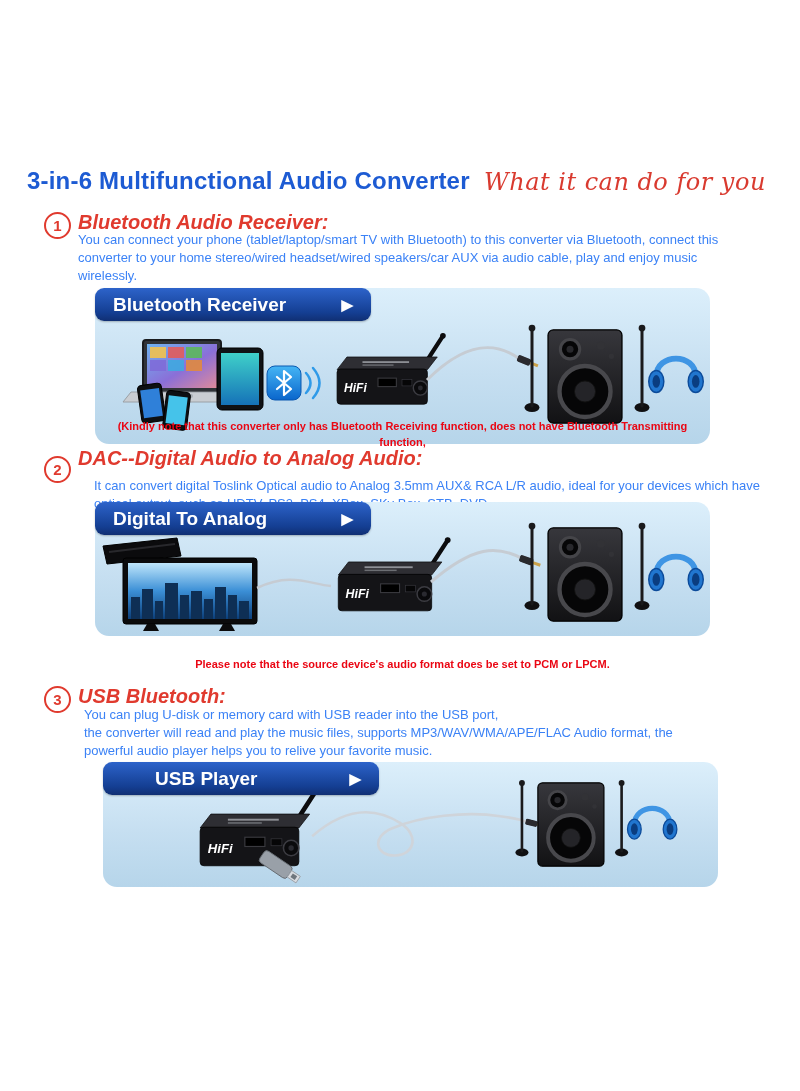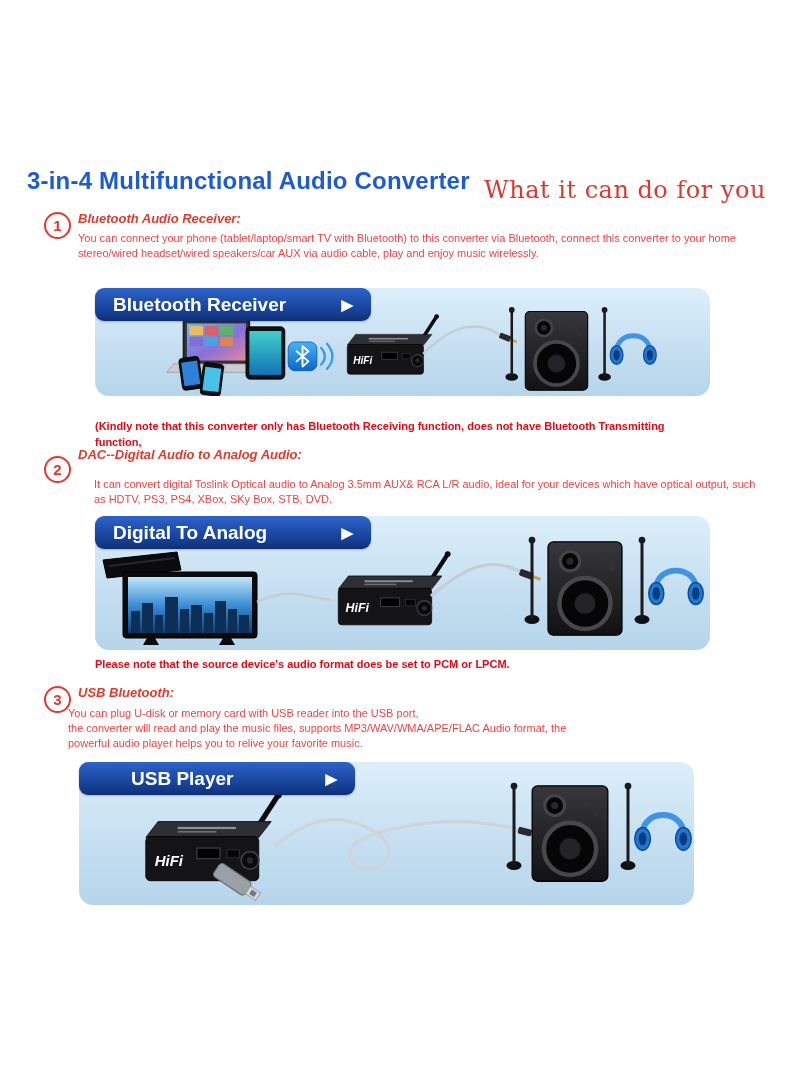--- a/index.html
+++ b/index.html
@@ -1,34 +1,34 @@
 <!DOCTYPE html>
 <html><head>
 <meta charset="utf-8">
 <style>
   html,body{margin:0;padding:0}
   body{width:800px;height:1091px;background:#ffffff;position:relative;overflow:hidden;
        font-family:"Liberation Sans",sans-serif;}
   .abs{position:absolute}
   .title{left:27px;top:167px;font-size:24px;font-weight:700;color:#1d5bd3;letter-spacing:.2px}
-  .tagline{left:484px;top:176px;font-size:24px;color:#d93a2f;
+  .tagline{left:484px;top:168px;font-size:24px;font-style:italic;color:#d93a2f;
            font-family:"DejaVu Serif",serif;letter-spacing:.5px}
   .num{width:23px;height:23px;border:2px solid #e03a2e;border-radius:50%;display:flex;
        align-items:center;justify-content:center;color:#e03a2e;font-size:15px;font-weight:700;background:#fff}
-  .heading{font-size:13px;font-weight:700;font-style:italic;color:#e03a2e}
-  .body-text{width:676px;font-size:11px;line-height:1.38;color:#ef4444;white-space:pre-line}
+  .heading{font-size:20px;font-weight:700;font-style:italic;color:#e03a2e}
+  .body-text{width:676px;font-size:13px;line-height:1.38;color:#3b82f6;white-space:pre-line}
   .panel{width:615px;background:linear-gradient(180deg,#dcEFfb 0%,#c6dff1 55%,#b6d5ea 100%);
          border-radius:14px}
   .panel svg{position:absolute;left:0;top:0;width:100%;height:100%;display:block}
   .banner{position:absolute;left:0;top:0;height:33px;width:240px;
           background:linear-gradient(180deg,#2d63ca 0%,#143e92 75%,#102f73 100%);
           border-radius:9px;color:#fff;display:flex;align-items:center;justify-content:space-between;
           padding:0 18px;font-size:19px;font-weight:700;box-shadow:0 1px 2px rgba(0,0,0,.25)}
   .banner .arr{font-size:15px;line-height:1}
-  .note{width:615px;text-align:left;font-size:11px;font-weight:700;color:#ea0613;line-height:1.45}
+  .note{width:615px;text-align:center;font-size:11px;font-weight:700;color:#ea0613;line-height:1.45}
 </style>
 </head>
 <body>
 
 <svg width="0" height="0" style="position:absolute" aria-hidden="true">
   <defs>
     <linearGradient id="gSpk" x1="0" y1="0" x2="0" y2="1">
       <stop offset="0" stop-color="#37373c"></stop>
         <stop offset="1" stop-color="#121214"></stop>
     </linearGradient>
@@ -89,28 +89,28 @@
       <circle cx="128" cy="82" r="3.5" fill="#2a2a30"></circle>
     </symbol>
 
     <symbol id="sym-plug" viewBox="0 0 24 8">
       <rect x="0" y="0.5" width="14" height="7" rx="2" fill="#2a2a2e"></rect>
       <rect x="14" y="2.5" width="8" height="3" fill="#caa14a"></rect>
     </symbol>
   </defs>
 </svg>
 
-<div class="abs title">3-in-4 Multifunctional Audio Converter</div>
+<div class="abs title">3-in-6 Multifunctional Audio Converter</div>
 <div class="abs tagline">What it can do for you</div>
 
 <div class="abs num" style="left:44px;top:212px">1</div>
 <div class="abs heading" style="left:78px;top:211px">Bluetooth Audio Receiver:</div>
 <div class="abs body-text" style="left:78px;top:231px">You can connect your phone (tablet/laptop/smart TV with Bluetooth) to this converter via Bluetooth, connect this converter to your home stereo/wired headset/wired speakers/car AUX via audio cable, play and enjoy music wirelessly.</div>
 
-<div class="abs panel" style="left:95px;top:288px;height:108px">
+<div class="abs panel" style="left:95px;top:288px;height:156px">
   <svg viewBox="0 0 615 128">
 
     <g>
       <rect x="48" y="38" width="78" height="52" rx="3" fill="#303338" stroke="#191b1e" stroke-width="2"></rect>
       <rect x="52" y="42" width="70" height="44" fill="url(#gPhoto)"></rect>
       <rect x="55" y="45" width="16" height="11" fill="#f2c14e" opacity=".9"></rect>
       <rect x="73" y="45" width="16" height="11" fill="#e25c5c" opacity=".9"></rect>
       <rect x="91" y="45" width="16" height="11" fill="#5cb85c" opacity=".9"></rect>
       <rect x="55" y="58" width="16" height="11" fill="#7e6bd8" opacity=".9"></rect>
       <rect x="73" y="58" width="16" height="11" fill="#3fa9e0" opacity=".9"></rect>
@@ -157,21 +157,21 @@
   </div>
 </div>
 <div class="abs note" style="left:95px;top:419px">
   <div>(Kindly note that this converter only has Bluetooth Receiving function, does not have Bluetooth Transmitting function,</div>
 </div>
 
 <div class="abs num" style="left:44px;top:456px">2</div>
 <div class="abs heading" style="left:78px;top:447px">DAC--Digital Audio to Analog Audio:</div>
 <div class="abs body-text" style="left:94px;top:477px">It can convert digital Toslink Optical audio to Analog 3.5mm AUX&amp; RCA L/R audio, ideal for your devices which have optical output, such as HDTV, PS3, PS4, XBox, SKy Box, STB, DVD.</div>
 
-<div class="abs panel" style="left:95px;top:516px;height:134px">
+<div class="abs panel" style="left:95px;top:502px;height:134px">
   <svg viewBox="0 0 615 134">
 
     <g>
       <polygon points="8,44 82,36 86,54 12,62" fill="#0b0b0d" stroke="#000"></polygon>
       <path d="M14 50 L80 42" stroke="#28282c" stroke-width="2"></path>
     </g>
 
     <g>
       <rect x="28" y="56" width="134" height="66" rx="3" fill="#0b0b0c" stroke="#000"></rect>
       <rect x="33" y="61" width="124" height="56" fill="url(#gCity)"></rect>
@@ -207,25 +207,25 @@
     <span class="lbl">Digital To Analog</span>
     <span class="arr">▶</span>
   </div>
 </div>
 <div class="abs note" style="left:95px;top:657px">
   <div>Please note that the source device's audio format does be set to PCM or LPCM.</div>
 </div>
 
 <div class="abs num" style="left:44px;top:686px">3</div>
 <div class="abs heading" style="left:78px;top:685px">USB Bluetooth:</div>
-<div class="abs body-text" style="left:68px;top:706px">You can plug U-disk or memory card with USB reader into the USB port,
+<div class="abs body-text" style="left:84px;top:706px">You can plug U-disk or memory card with USB reader into the USB port,
 the converter will read and play the music files, supports MP3/WAV/WMA/APE/FLAC Audio format, the
 powerful audio player helps you to relive your favorite music.</div>
 
-<div class="abs panel" style="left:79px;top:762px;height:143px">
+<div class="abs panel" style="left:103px;top:762px;height:125px">
   <svg viewBox="0 0 615 143">
 
     <use href="#sym-converter" x="58" y="26" width="150" height="106"></use>
     <g transform="translate(142,100) rotate(34)">
       <rect x="0" y="0" width="38" height="16" rx="4" fill="#99a0a8" stroke="#646a71"></rect>
       <rect x="38" y="3.5" width="12" height="9" fill="#d8dbe0" stroke="#9aa1a8"></rect>
       <rect x="41" y="5.5" width="6" height="5" fill="#6f767d"></rect>
     </g>
 
     <path d="M195 85 C 235 50, 268 52, 296 70 C 318 84, 312 106, 290 107 C 268 108, 262 86, 286 76 C 318 62, 372 56, 410 62 C 426 64, 436 66, 444 70" fill="none" stroke="#cfd4da" stroke-width="3"></path>

